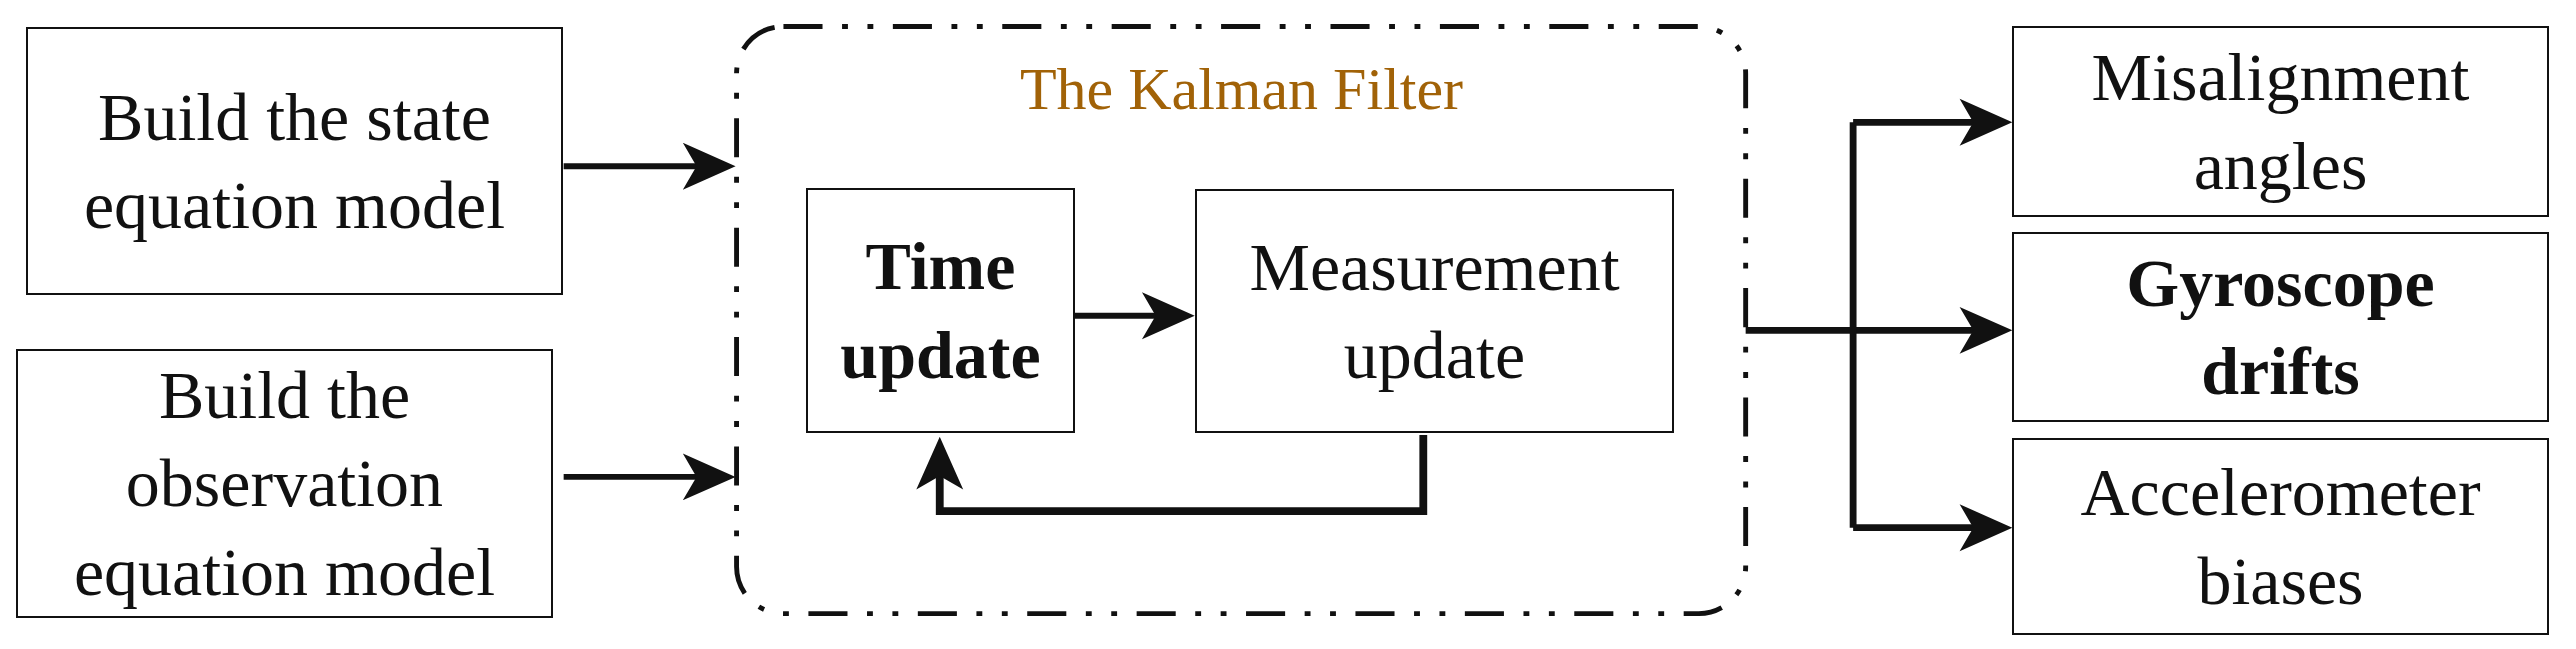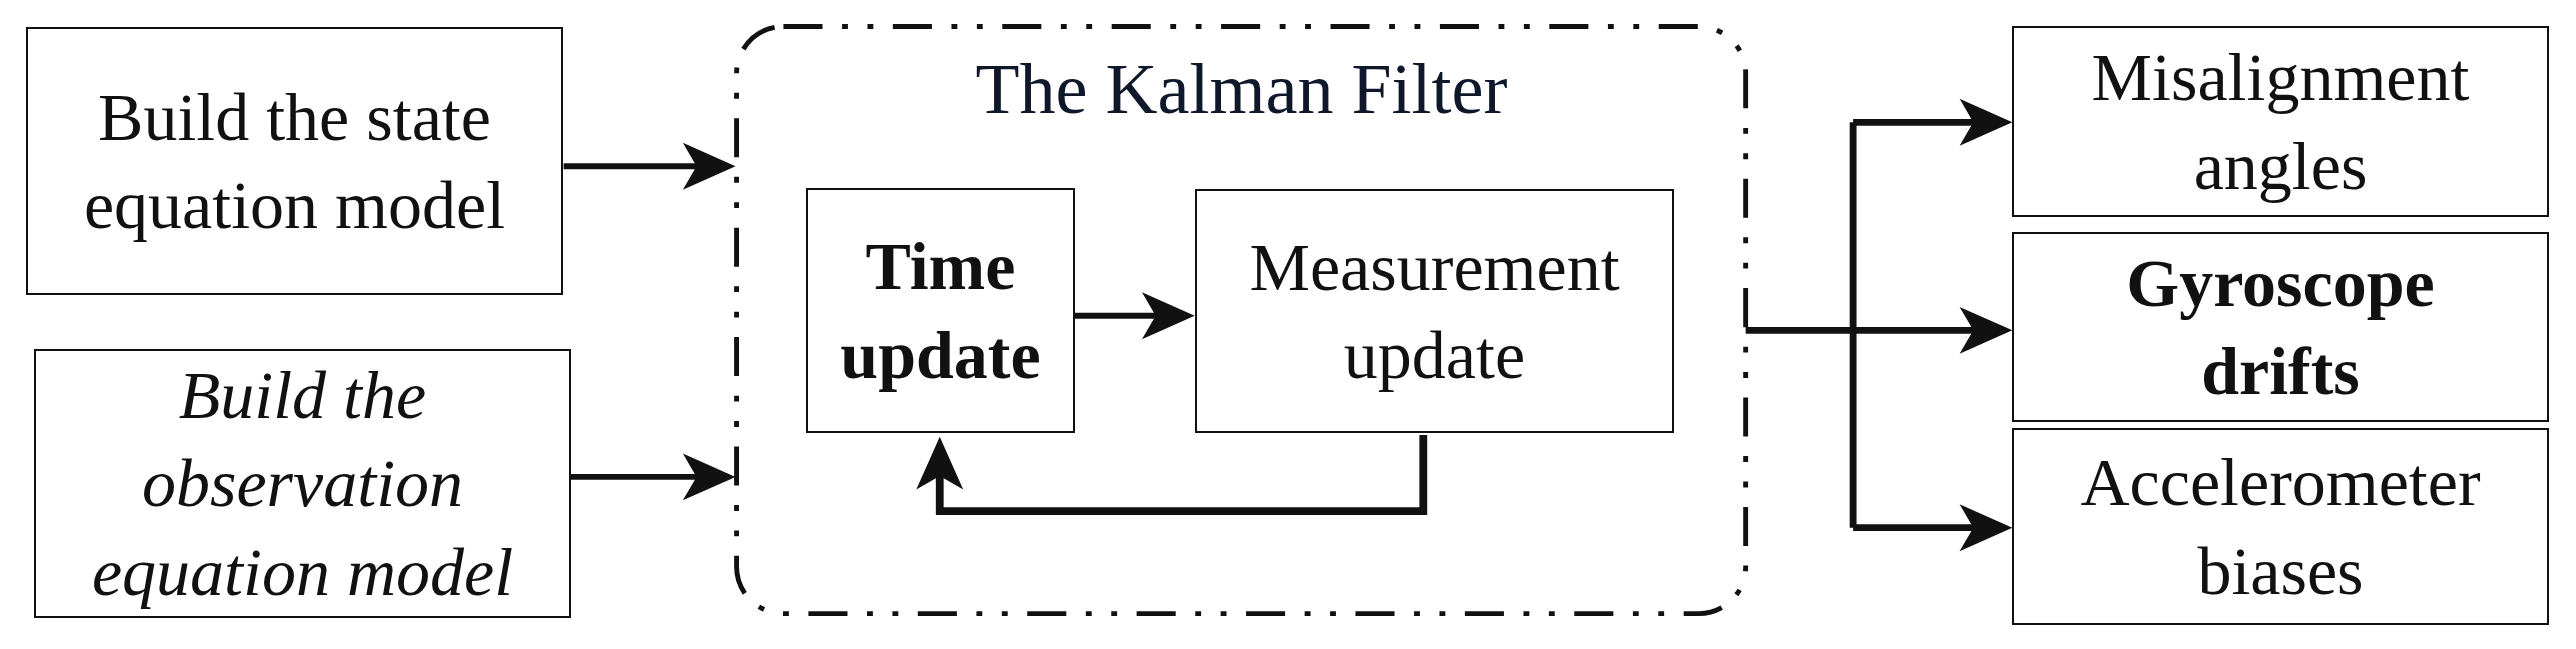--- a/index.html
+++ b/index.html
@@ -44,35 +44,35 @@
   .kalman-title {
     position: absolute;
     left: 737px;
     top: 35px;
     width: 1009px;
     height: 109px;
     display: flex;
     align-items: center;
     justify-content: center;
     text-align: center;
-    font-size: 72px;
-    color: #0f172a;
+    font-size: 60px;
+    color: #a16207;
     z-index: 2;
     font-family: Liberation Serif, serif;
   }
   
   .box-state        { left: 26px;   top: 27px;  width: 537px; height: 268px; }
-  .box-observation  { left: 34px;   top: 349px; width: 537px; height: 269px; font-style: italic; }
+  .box-observation  { left: 16px;   top: 349px; width: 537px; height: 269px; }
   
   .box-time         { left: 806px;  top: 188px; width: 269px; height: 245px; font-weight: bold; }
   .box-measurement  { left: 1195px; top: 189px; width: 479px; height: 244px; }
   
   .box-misalignment { left: 2012px; top: 26px;  width: 537px; height: 191px; }
   .box-gyroscope    { left: 2012px; top: 232px; width: 537px; height: 190px; font-weight: bold; }
-  .box-accelerometer{ left: 2012px; top: 428px; width: 537px; height: 197px; }
+  .box-accelerometer{ left: 2012px; top: 438px; width: 537px; height: 197px; }
 </style>
 </head>
 <body>
 
 <div class="canvas">
 
   <svg class="arrow-layer" viewBox="0 0 2637 665" xmlns="http://www.w3.org/2000/svg">
 
     <rect x="754" y="27" width="1033" height="601" rx="48" ry="48" fill="none" stroke="#111111" stroke-width="5" stroke-dasharray="40 20 6 20 6 20"></rect>
 

